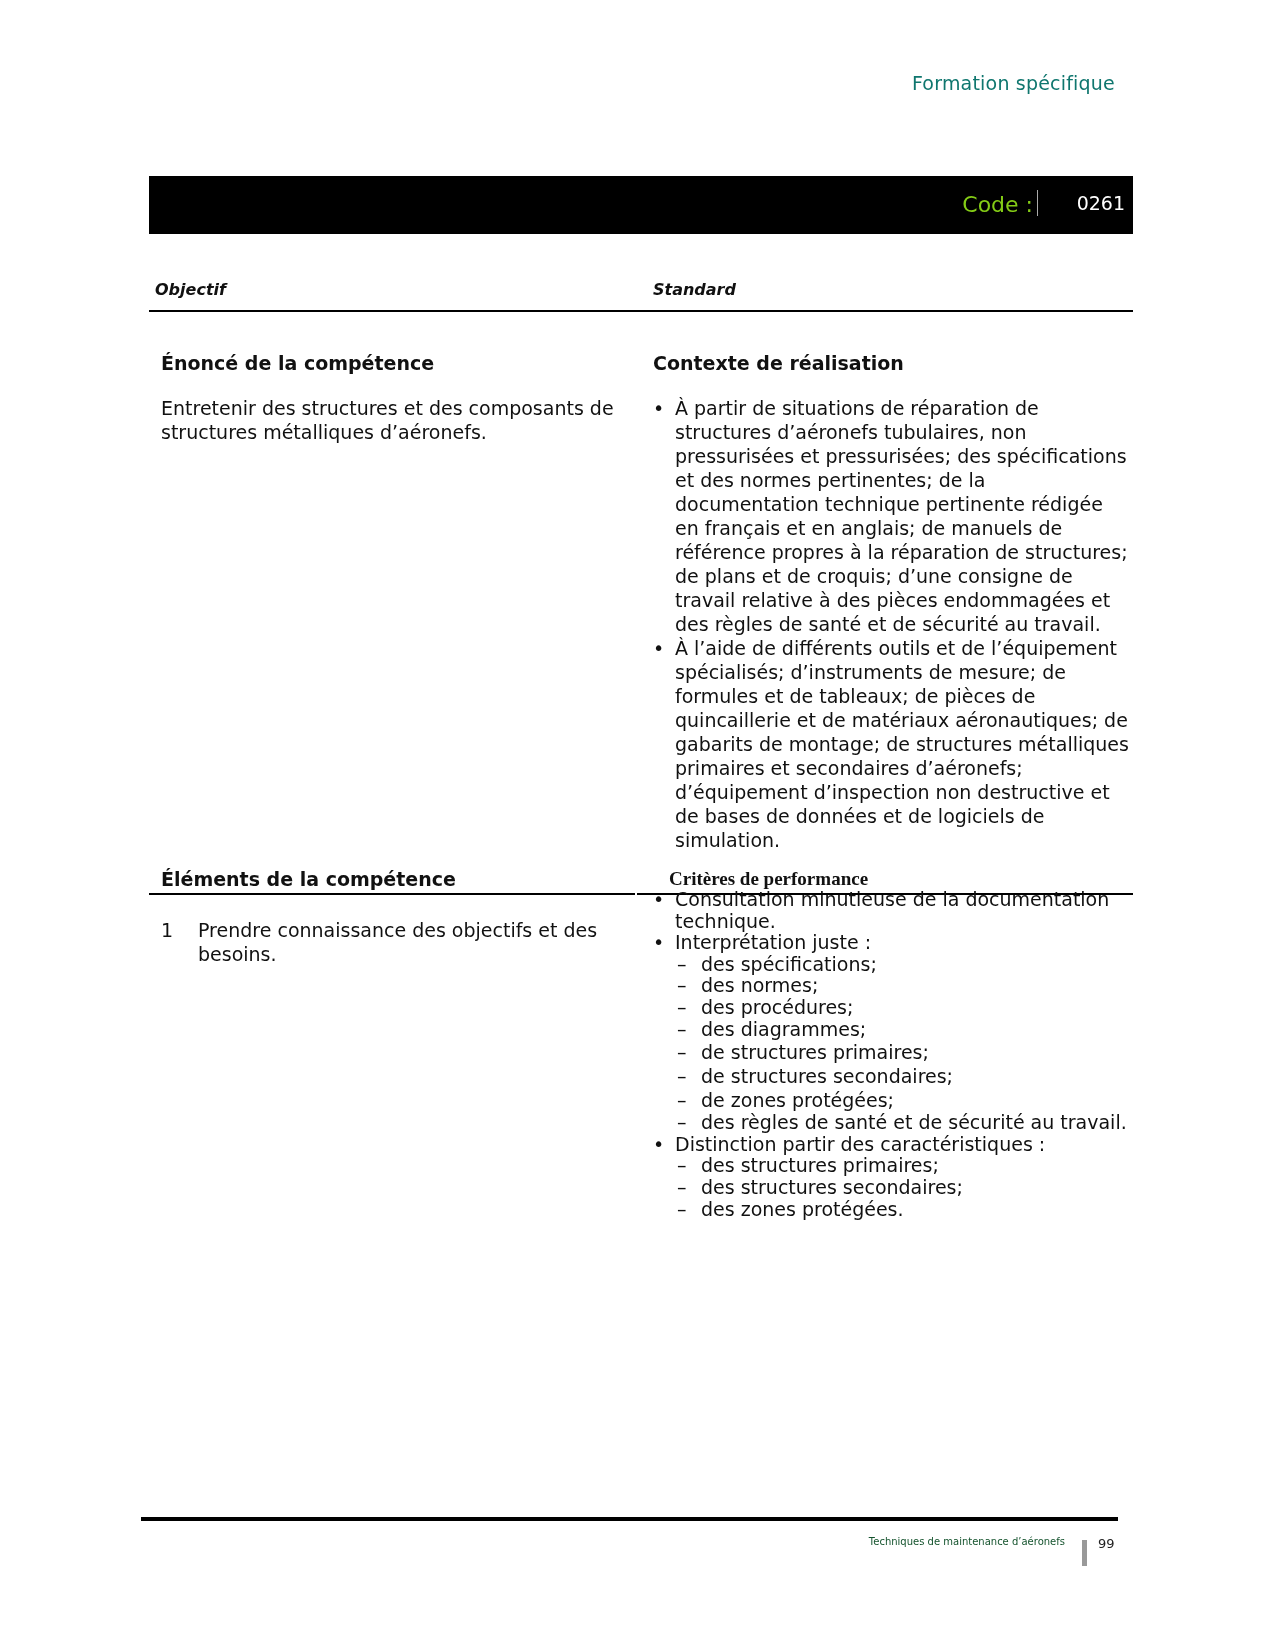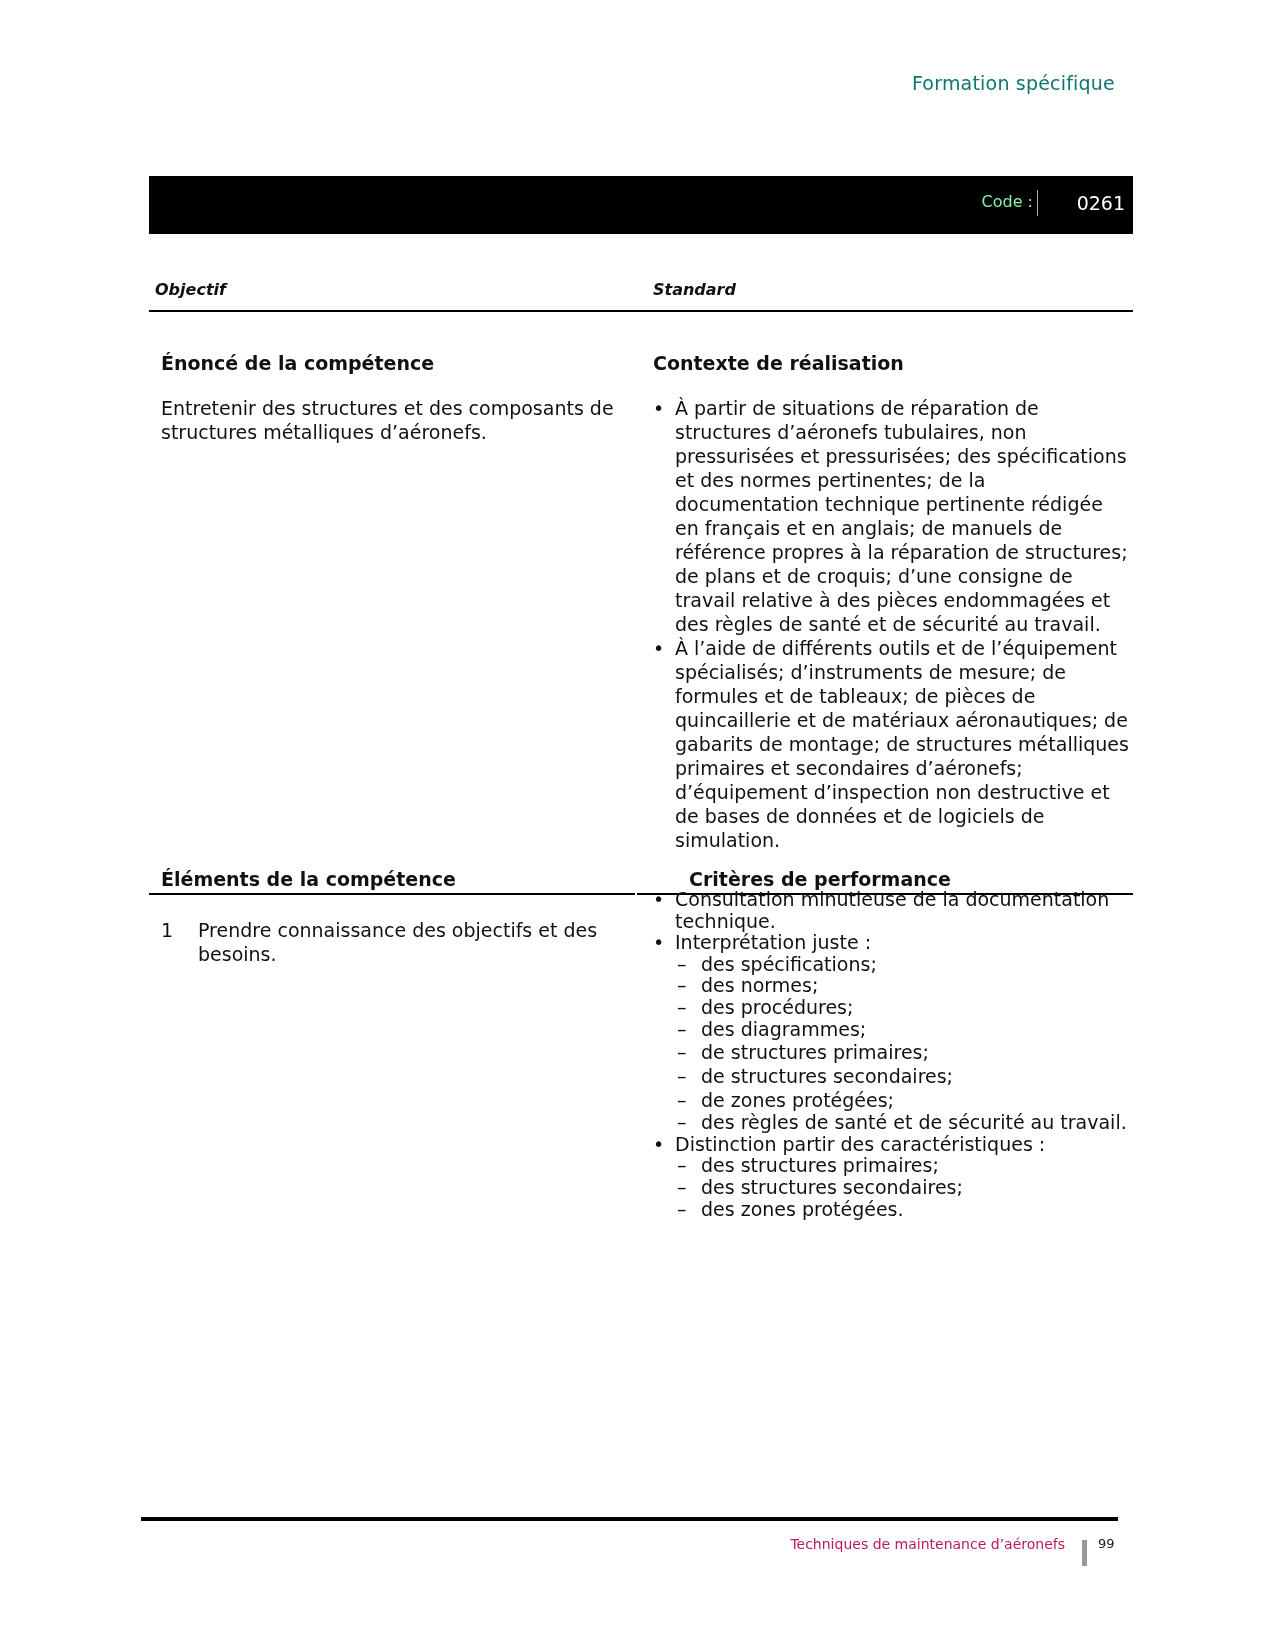--- a/index.html
+++ b/index.html
@@ -1,37 +1,37 @@
 <!DOCTYPE html>
 <html><head>
 <meta charset="utf-8">
 <style>
   html, body { margin:0; padding:0; background:#ffffff; }
   body { width:1275px; height:1650px; position:relative; overflow:hidden;
          font-family:"DejaVu Sans", sans-serif; color:#111; }
   .running-header { position:absolute; right:160px; top:72px; font-size:19px; color:#0f766e; letter-spacing:0.2px; }
   .code-bar { position:absolute; left:149px; top:176px; width:984px; height:58px; background:#000; }
-  .code-bar .code-label { position:absolute; right:100px; top:16px; color:#86efac; font-size:16px; }
+  .code-bar .code-label { position:absolute; right:100px; top:16px; color:#84cc16; font-size:22px; }
   .code-bar .code-sep { position:absolute; right:95px; top:14px; width:1px; height:26px; background:#aaa; }
   .code-bar .code-value { position:absolute; right:8px; top:16px; color:#fff; font-size:19px; }
   .col-head { position:absolute; top:280px; font-size:16px; font-weight:bold; font-style:italic; }
   .col-head.left { left:155px; }
   .col-head.right { left:653px; }
   .rule { position:absolute; height:2px; background:#000; }
   .sec-title { position:absolute; font-size:19px; font-weight:bold; }
   .body-text { position:absolute; font-size:19px; line-height:24px; }
   ul.bullets { margin:0; padding:0; list-style:none; }
   ul.bullets > li { position:relative; padding-left:22px; }
   ul.bullets > li::before { content:"\2022"; position:absolute; left:0; top:0; }
   ul.dashes { margin:0; padding:0; list-style:none; }
   ul.dashes > li { position:relative; padding-left:26px; line-height:21.6px; }
   ul.dashes > li::before { content:"\2013"; position:absolute; left:2px; }
   .tight { line-height:21.6px; }
   .footer-rule { position:absolute; left:141px; top:1517px; width:977px; height:4px; background:#000; }
-  .footer-text { position:absolute; right:210px; top:1536px; font-size:14px; color:#be185d; }
+  .footer-text { position:absolute; right:210px; top:1536px; font-size:10px; color:#14532d; }
   .footer-bar { position:absolute; left:1082px; top:1540px; width:5px; height:26px; background:#999; }
   .footer-page { position:absolute; left:1098px; top:1536px; font-size:13px; color:#222; }
 </style>
 </head>
 <body>
 
 <div class="running-header">Formation spécifique</div>
 
 <div class="code-bar">
   <span class="code-label">Code :</span>
@@ -49,21 +49,21 @@
 <div class="sec-title" style="left:653px; top:352px;">Contexte de réalisation</div>
 <div class="body-text" style="left:653px; top:396px; width:476px;">
   <ul class="bullets">
     <li>À partir de situations de réparation de structures d’aéronefs tubulaires, non pressurisées et pressurisées; des spécifications et des normes pertinentes; de la documentation technique pertinente rédigée en français et en anglais; de manuels de référence propres à la réparation de structures; de plans et de croquis; d’une consigne de travail relative à des pièces endommagées et des règles de santé et de sécurité au travail.</li>
     <li>À l’aide de différents outils et de l’équipement spécialisés; d’instruments de mesure; de formules et de tableaux; de pièces de quincaillerie et de matériaux aéronautiques; de gabarits de montage; de structures métalliques primaires et secondaires d’aéronefs; d’équipement d’inspection non destructive et de bases de données et de logiciels de simulation.</li>
   </ul>
 </div>
 
 <div class="sec-title" style="left:161px; top:868px;">Éléments de la compétence</div>
 <div class="rule" style="left:149px; top:893px; width:486px;"></div>
-<div class="sec-title" style="left:689px; top:868px;">Critères de performance</div>
+<div class="sec-title" style="left:669px; top:868px;font-family:Liberation Serif, serif;">Critères de performance</div>
 <div class="rule" style="left:637px; top:893px; width:496px;"></div>
 
 <div class="body-text" style="left:161px; top:918px; width:470px;">
   <span style="position:absolute; left:0;">1</span>
   <div style="padding-left:37px;">Prendre connaissance des objectifs et des besoins.</div>
 </div>
 
 <div class="body-text tight" style="left:653px; top:889px; width:476px;">
   <ul class="bullets">
     <li>

